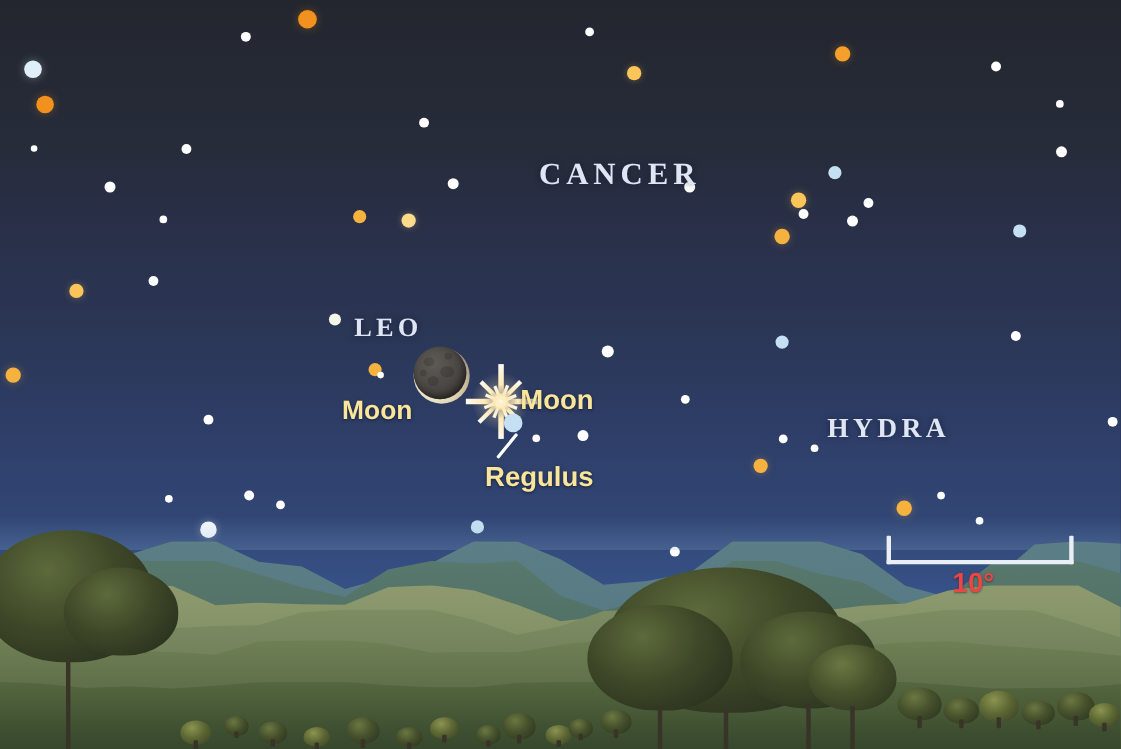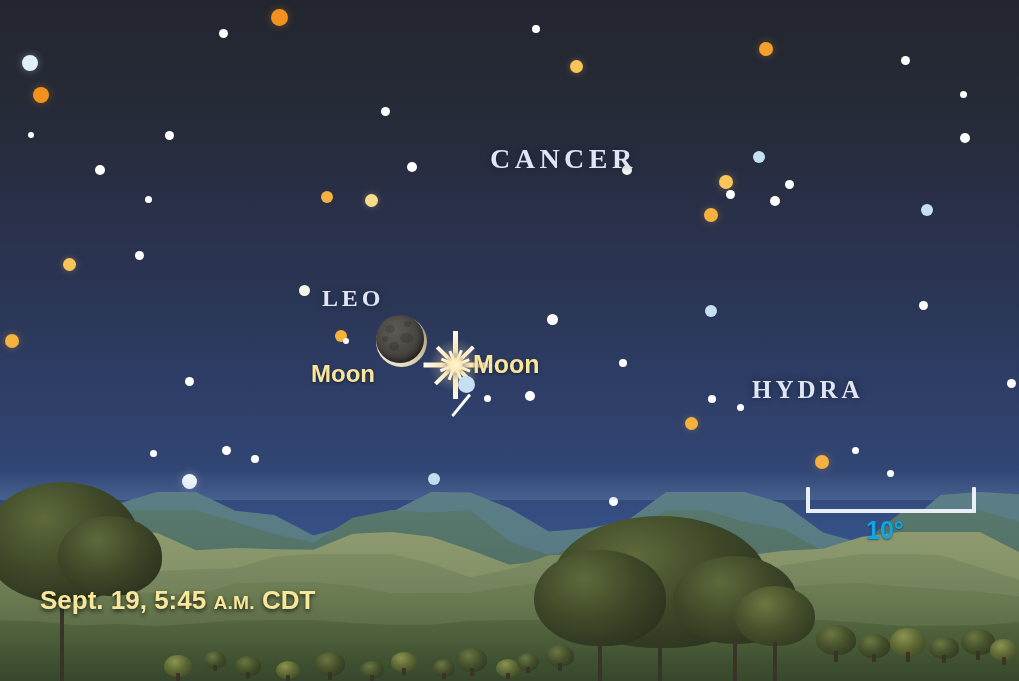--- a/index.html
+++ b/index.html
@@ -77,21 +77,21 @@
     width:52px;height:52px;margin:-26px 0 0 -26px;border-radius:50%;
     background:radial-gradient(circle,rgba(255,245,215,.55) 0%,rgba(255,232,170,.18) 45%,rgba(255,225,150,0) 72%);
   }
   
   .leader{position:absolute;background:#ffffff;transform-origin:0 50%;border-radius:1px;}
   
   .scalebar{position:absolute;}
   .sb-h{position:absolute;background:#e9eef7;border-radius:1px;}
   .sb-t{position:absolute;background:#e9eef7;border-radius:1px;}
   .sb-label{
-    position:absolute;font-weight:700;color:#0ea5e9;white-space:nowrap;
+    position:absolute;font-weight:700;color:#ef4444;white-space:nowrap;
     text-shadow:0 1px 2px rgba(10,20,40,.5);
   }
   
   .land{position:absolute;left:0;overflow:hidden;}
   .ridge{position:absolute;}
   .treeblob{position:absolute;border-radius:50% 50% 46% 48%;}
   .trunk{position:absolute;border-radius:1px;}
   .caption{
     position:absolute;
     font-weight:700;color:#fae69b;
@@ -259,27 +259,25 @@
       <div class="ray" style="width: 3.5px; height: 25px; margin-left: -1.75px; margin-top: -25px; transform: rotate(315deg); transform-origin: 50% 100%;"></div>
       <div class="ray" style="width: 2.5px; height: 15px; margin-left: -1.25px; margin-top: -15px; transform: rotate(338deg); transform-origin: 50% 100%;"></div>
     </div>
 
   <div id="regulus" class="star" style="left: 457.5px; top: 375.5px; width: 17px; height: 17px; background: rgb(197, 224, 242); z-index: 32;"></div>
 
   <div id="leader" class="leader" style="left: 470px; top: 393px; width: 28.4253px; height: 3px; transform: rotate(129.289deg); z-index: 33;"></div>
 
   <div class="objlabel" id="label-moon" style="left: 311px; top: 360px; font-size: 24px; z-index: 40;">Moon</div>
   <div class="objlabel" id="label-venus" style="left: 473px; top: 350px; font-size: 25px; z-index: 40;">Moon</div>
+  <div class="objlabel" id="label-regulus" style="left: 441px; top: 420px; font-size: 25px; z-index: 40;">Regulus</div>
 
   <div id="scalebar" class="scalebar" style="left: 806px; top: 487px; width: 170px; height: 26px; z-index: 50;">
     <div class="sb-h" id="sb-h" style="left: 0px; top: 22px; width: 170px; height: 4px;"></div>
     <div class="sb-t" id="sb-tl" style="left: 0px; top: 0px; width: 4px; height: 26px;"></div>
     <div class="sb-t" id="sb-tr" style="left: 166px; top: 0px; width: 4px; height: 26px;"></div>
   </div>
   <div class="sb-label" id="sb-label" style="left: 866px; top: 516px; font-size: 25px; z-index: 50;">10°</div>
 
   <div class="caption" id="caption" style="left: 40px; top: 586px; font-size: 26px; z-index: 50;">
-    <div>
-      <span>Sept. 19, 5:45</span><span>&nbsp;</span><span class="smallcaps">A.M.</span><span>&nbsp;</span><span>CDT</span>
-    </div>
   </div>
 
 </div>
 
 </body></html>

